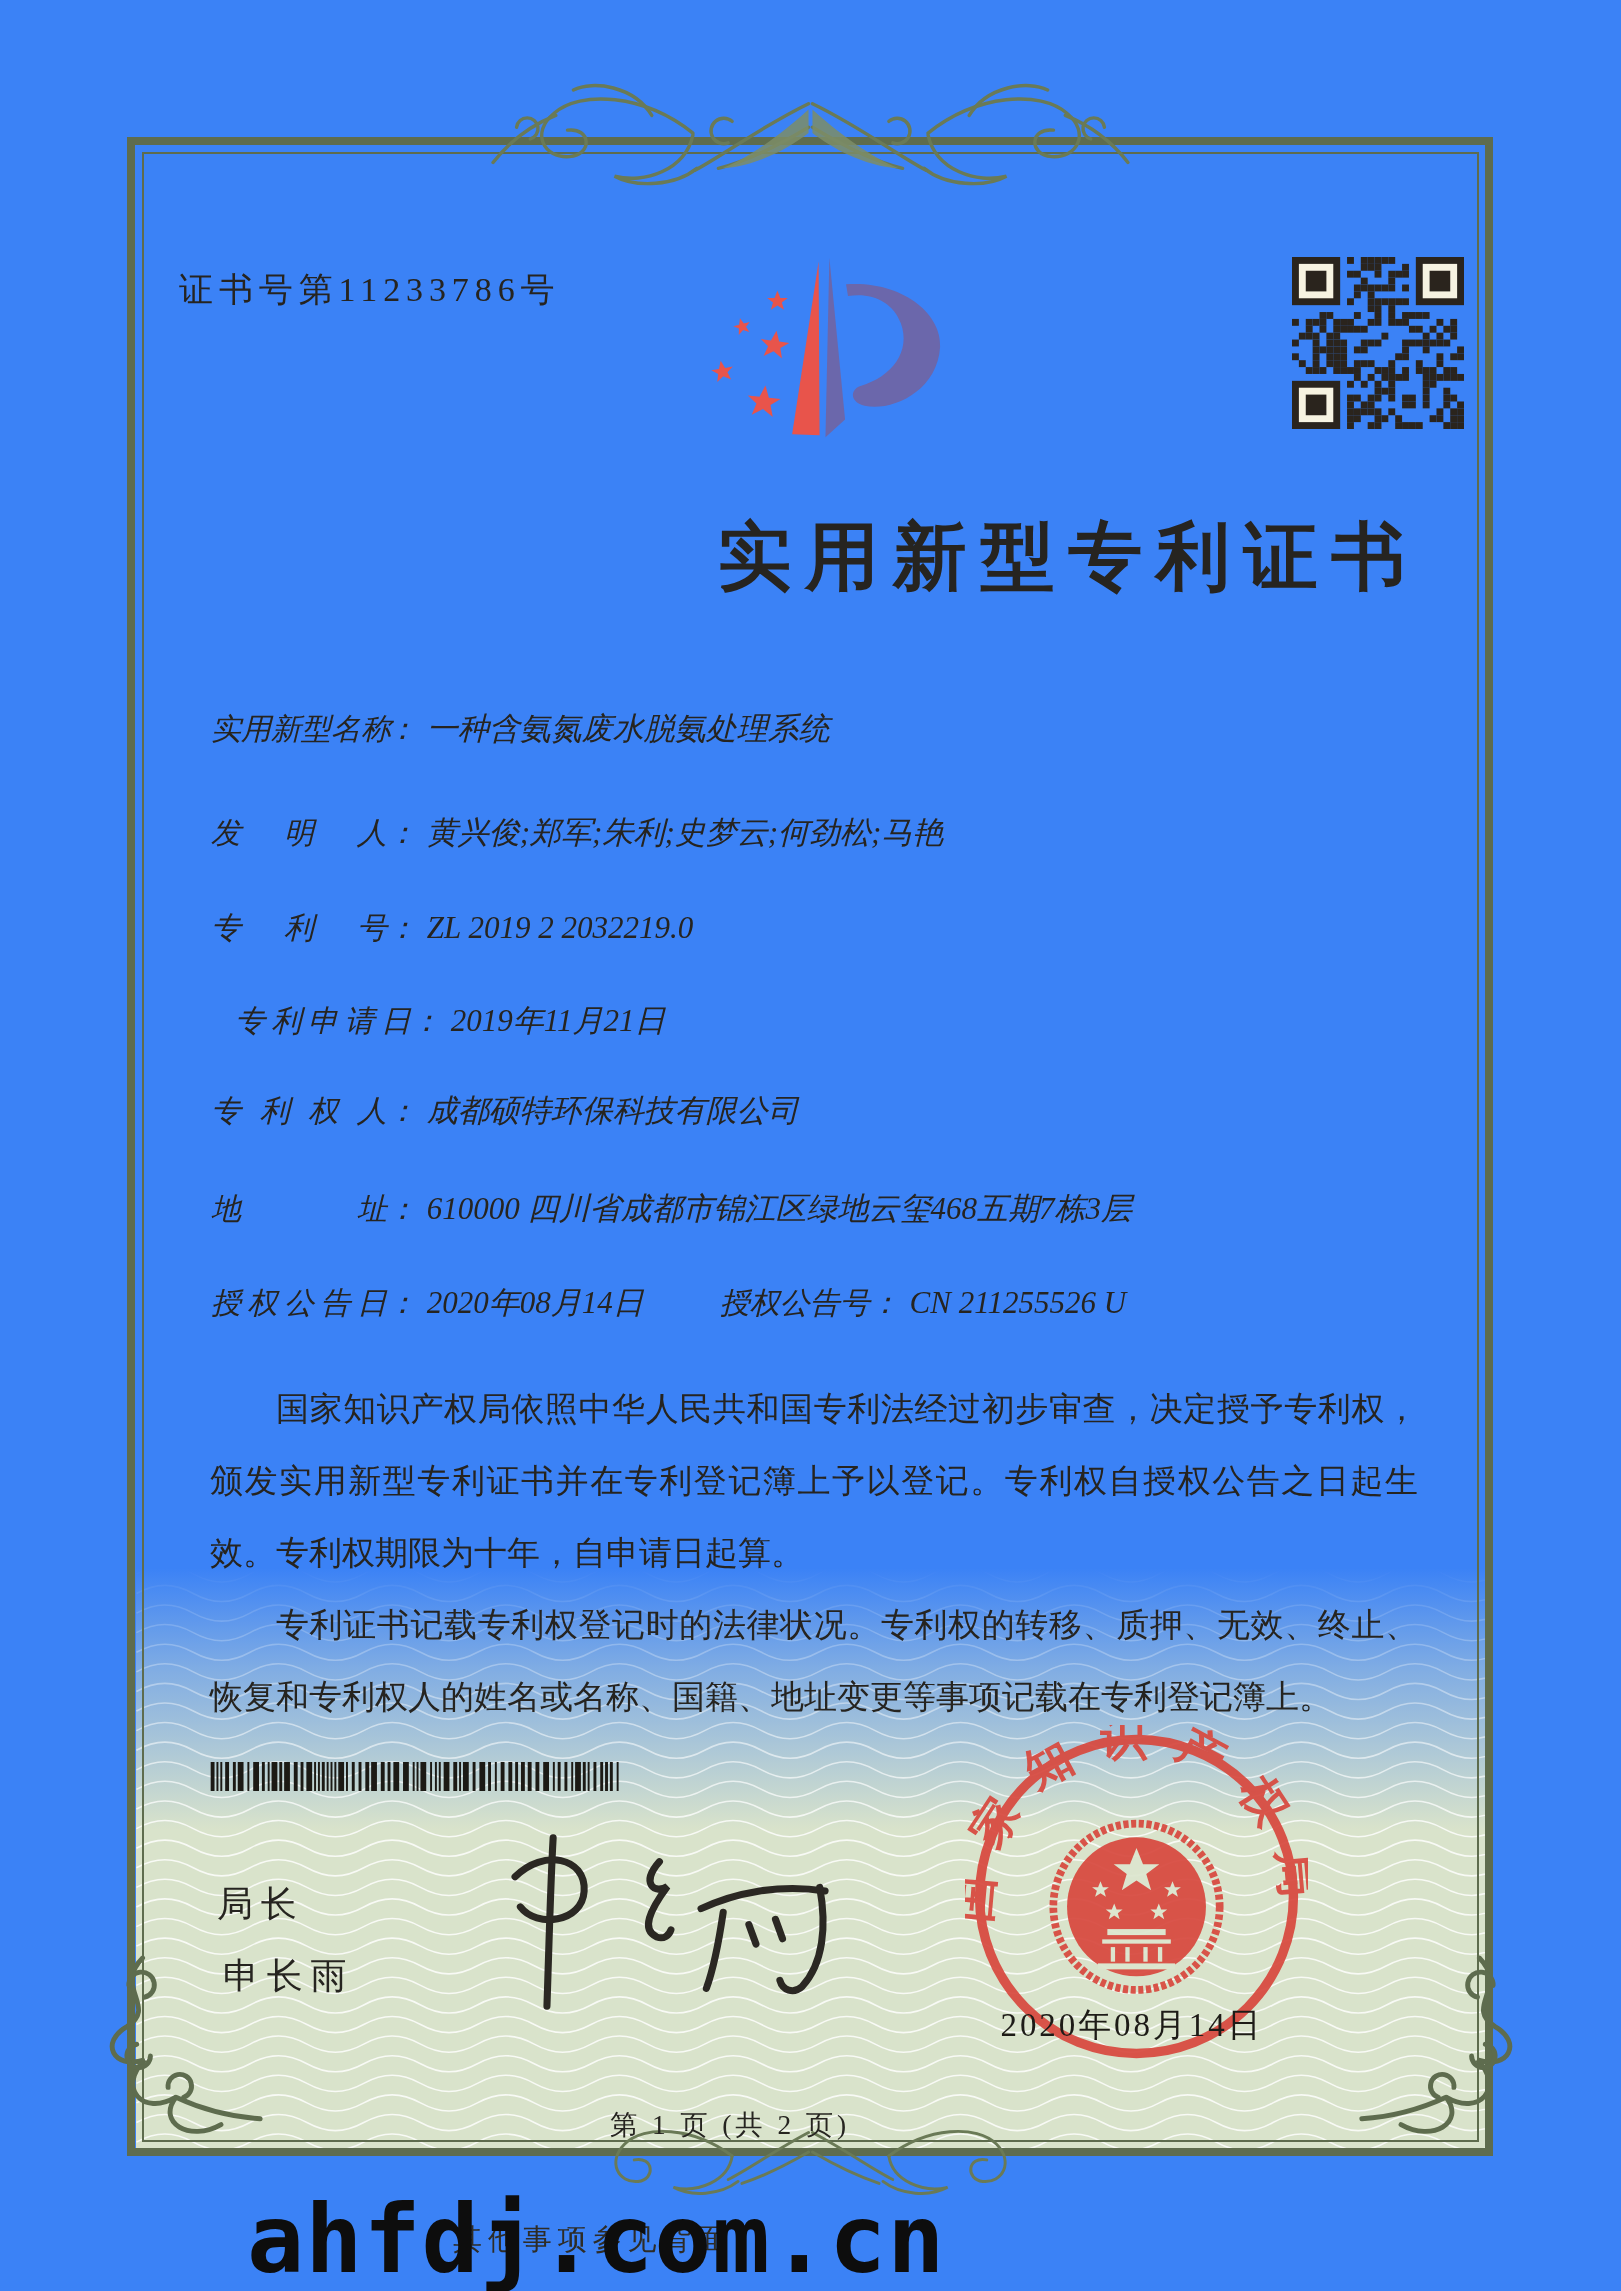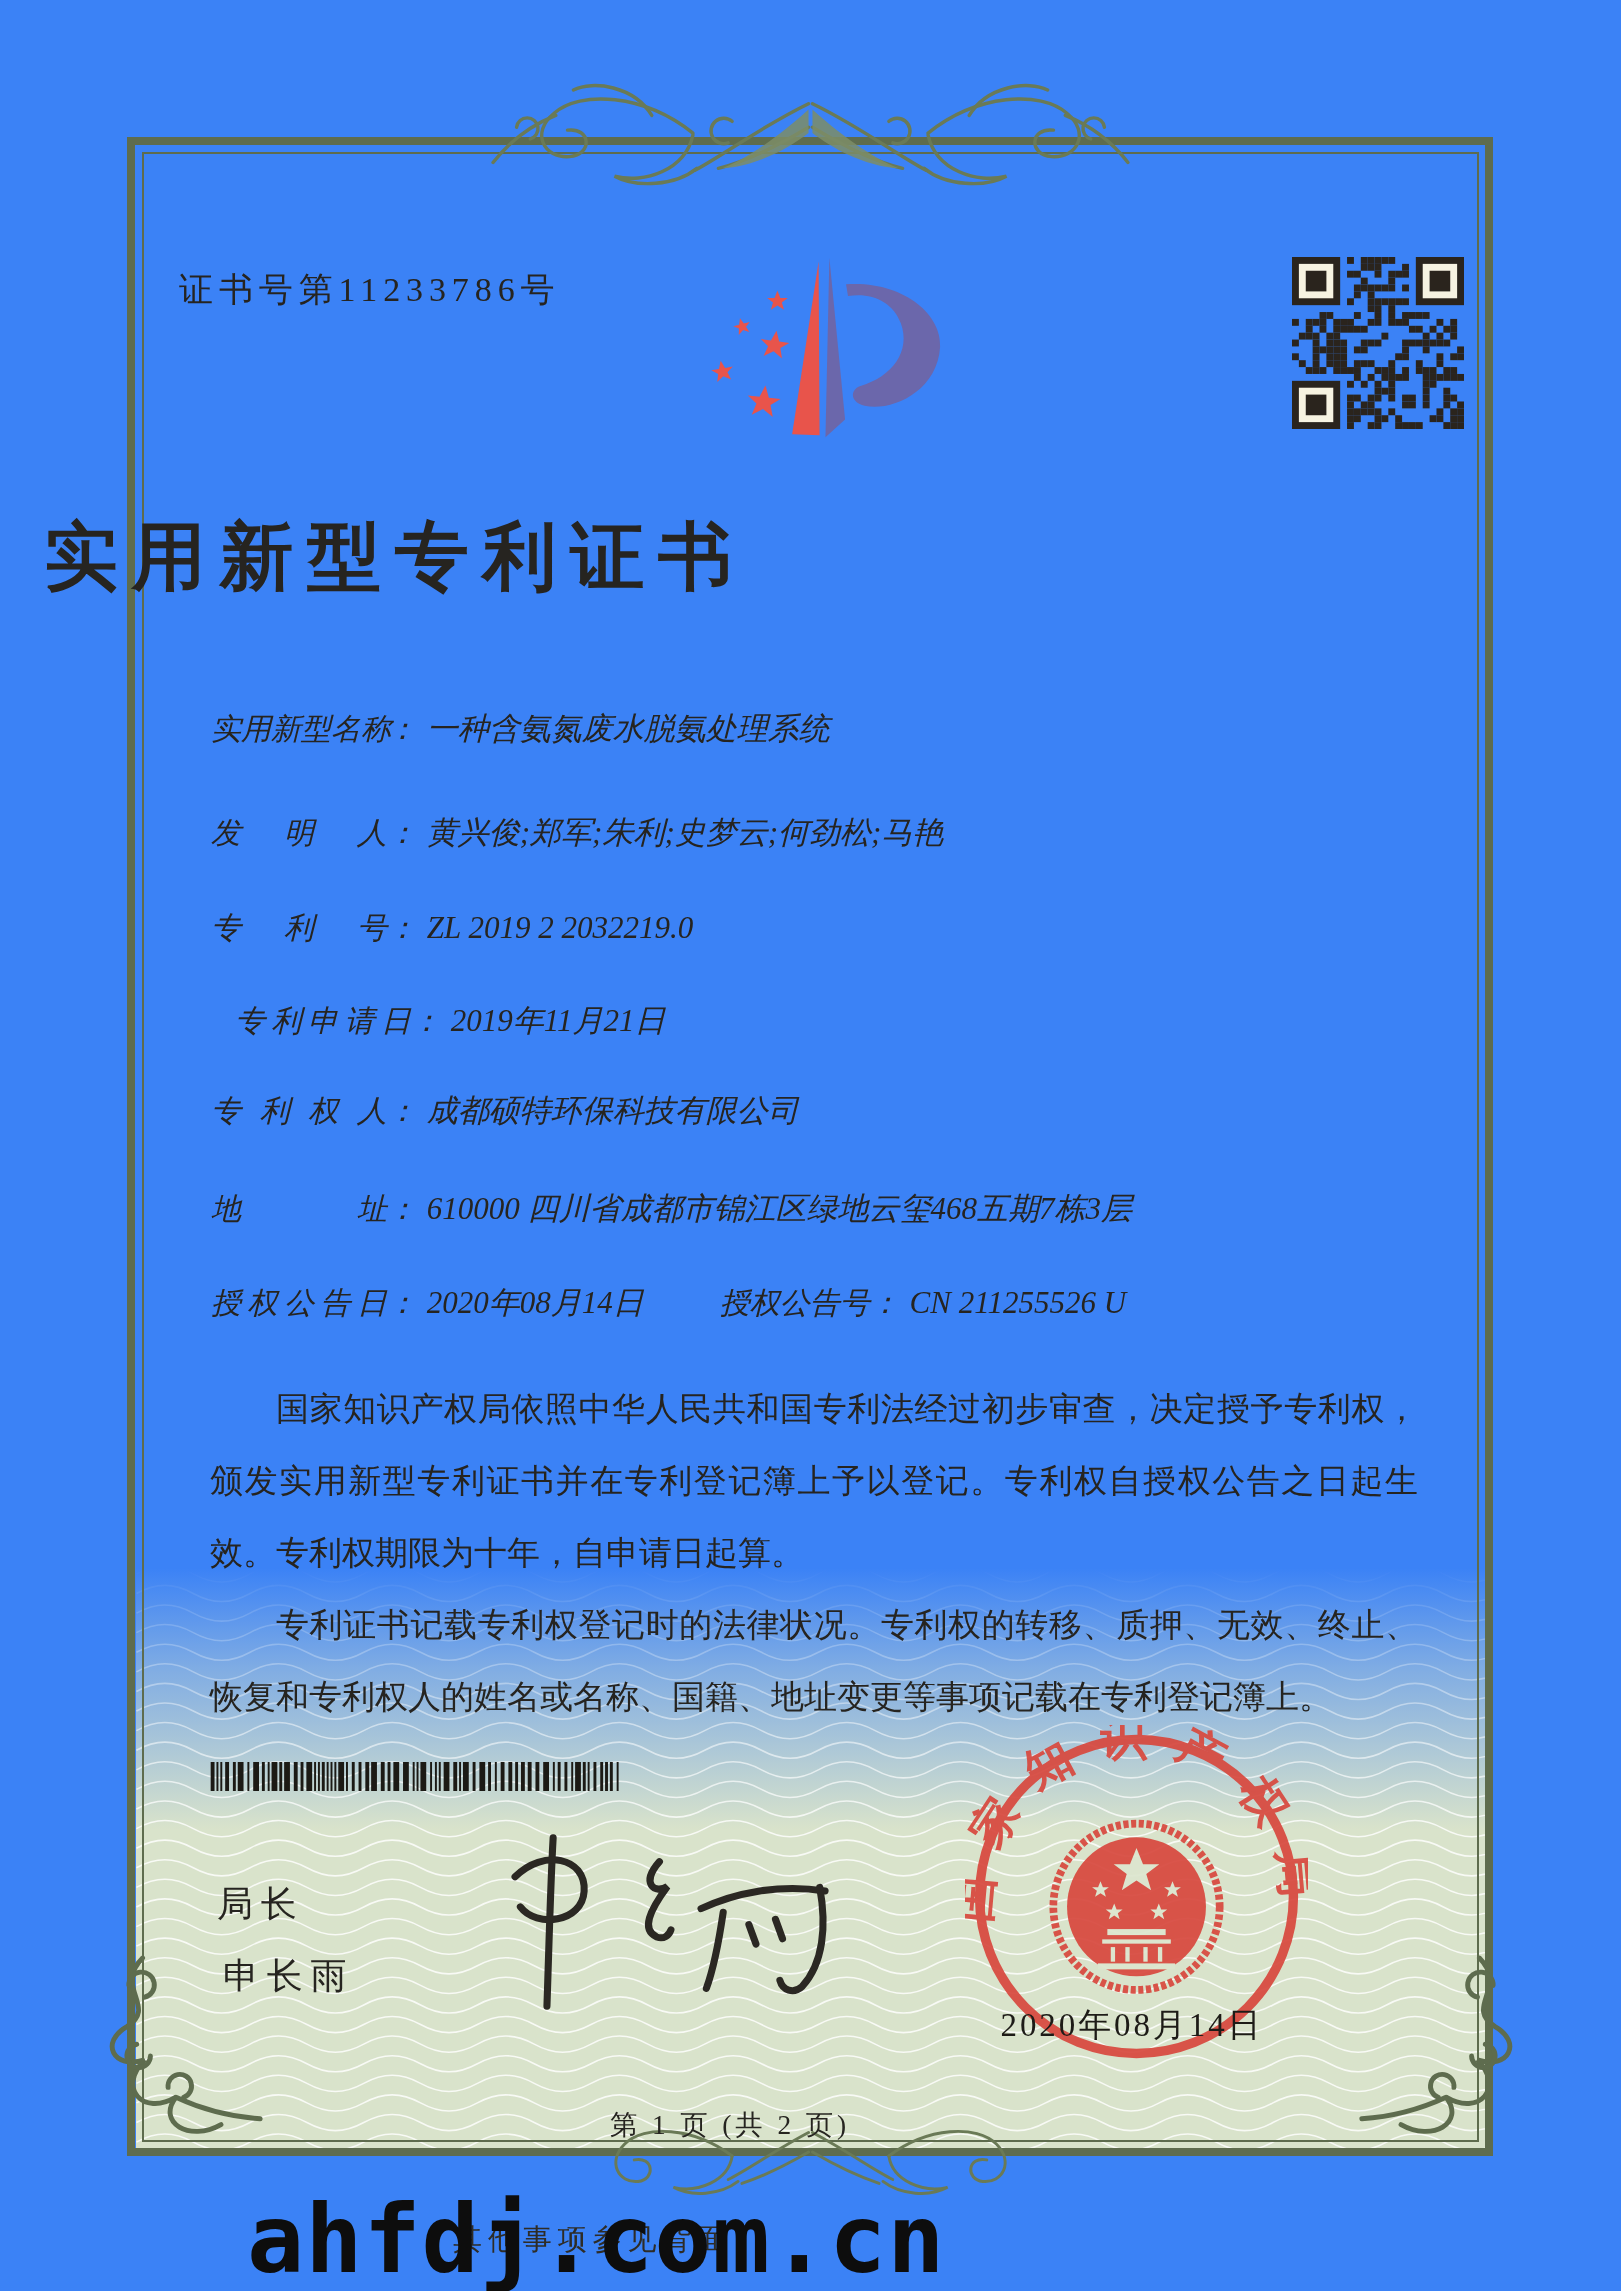--- a/index.html
+++ b/index.html
@@ -34,22 +34,22 @@
     mask-image:linear-gradient(180deg,transparent 0%,rgba(0,0,0,.4) 18%,#000 45%);
   }
   
   .cert-no{
     position:absolute;left:179px;top:267px;
     font-size:34px;letter-spacing:5.9px;z-index:10;
   }
   .logo{position:absolute;left:701px;top:243px;z-index:10;}
   .qr{position:absolute;left:1292px;top:257px;z-index:10;}
   .title{
-    position:absolute;left:0;top:508px;width:1419px;text-align:left;
-    font-size:74px;font-weight:bold;letter-spacing:13.7px;z-index:10;padding-left:44px;
+    position:absolute;left:0;top:508px;width:1419px;text-align:right;
+    font-size:74px;font-weight:bold;letter-spacing:13.7px;z-index:10;
   }
   
   .field{
     position:absolute;left:211px;z-index:10;white-space:nowrap;
     font-size:31px;
     font-style:italic;
   }
   .flabel{
     display:inline-block;width:176px;font-size:30px;
     text-align:justify;text-align-last:justify;vertical-align:bottom;

